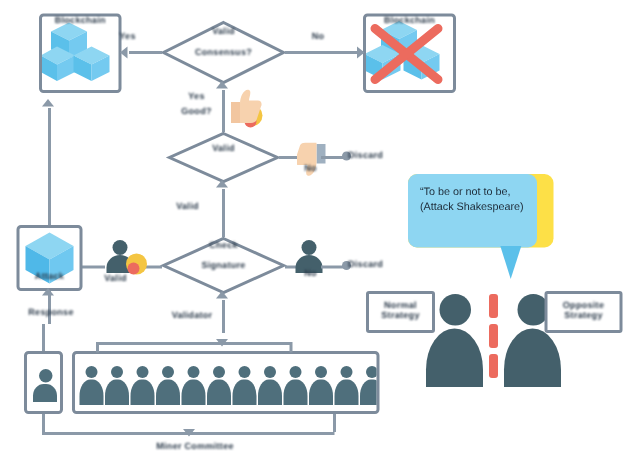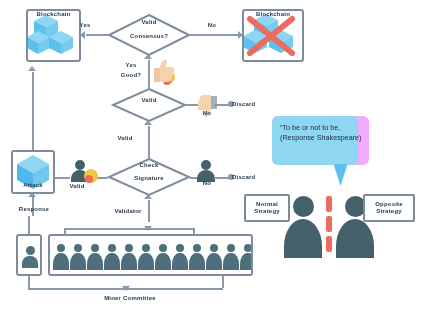--- a/index.html
+++ b/index.html
@@ -32,21 +32,21 @@
   .diamond{position:absolute;}
   .diamond svg{display:block;overflow:visible;}
   .diamond .dtext{position:absolute;left:0;right:0;top:50%;
        transform:translateY(-50%);text-align:center;}
 
   
   .framebox{position:absolute;border:2px solid #7d8b9b;border-radius:3px;
             background:#ffffff;box-sizing:border-box;}
 
   
-  .bubble{position:absolute;background:#f0abfc;border-radius:6px;}
+  .bubble{position:absolute;background:#fde047;border-radius:6px;}
   .bubble .shade{position:absolute;inset:0;background:#8ed6f2;
                  border-radius:6px;width:86px;}
   .bubble .qtxt{position:absolute;left:8px;top:7px;right:6px;
                 font-size:7.2px;line-height:1.45;color:#1d2b38;}
 
   
   .stratbox{position:absolute;border:2px solid #7d8b9b;border-radius:2px;
             background:#fff;box-sizing:border-box;
             display:flex;align-items:center;justify-content:center;}
 
@@ -278,21 +278,21 @@
   <div class="ln lnv" style="left:28px;top:276px;height:12px;"></div>
   <div class="ln lnh" style="left:28px;top:288px;width:195px;"></div>
   <div class="ln lnv" style="left:222px;top:276px;height:12px;"></div>
   <div class="arw arw-d" style="left:122px;top:286px;"></div>
   <div class="lbl tiny" style="left:80px;top:295px;width:100px;">Miner Committee</div>
 
   <div class="bubble" style="left:272px;top:116px;width:97px;height:49px;">
     <div class="shade"></div>
     <div class="qtxt">
       <div>“To be or not to be,</div>
-      <div>(Response Shakespeare)</div>
+      <div>(Attack Shakespeare)</div>
     </div>
   </div>
   <div class="tail abs" style="left:332px;top:164px;width:0;height:0;
        border-left:10px solid transparent;border-right:4px solid transparent;
        border-top:22px solid #5bc0ea;transform:skewX(-8deg);"></div>
 
   <div class="person" style="left:284px;top:196px;width:38px;height:62px;">
     <div class="head" style="left:9px;top:0;width:21px;height:21px;"></div>
     <div class="body" style="left:0;top:23px;width:38px;height:39px;"></div>
   </div>

